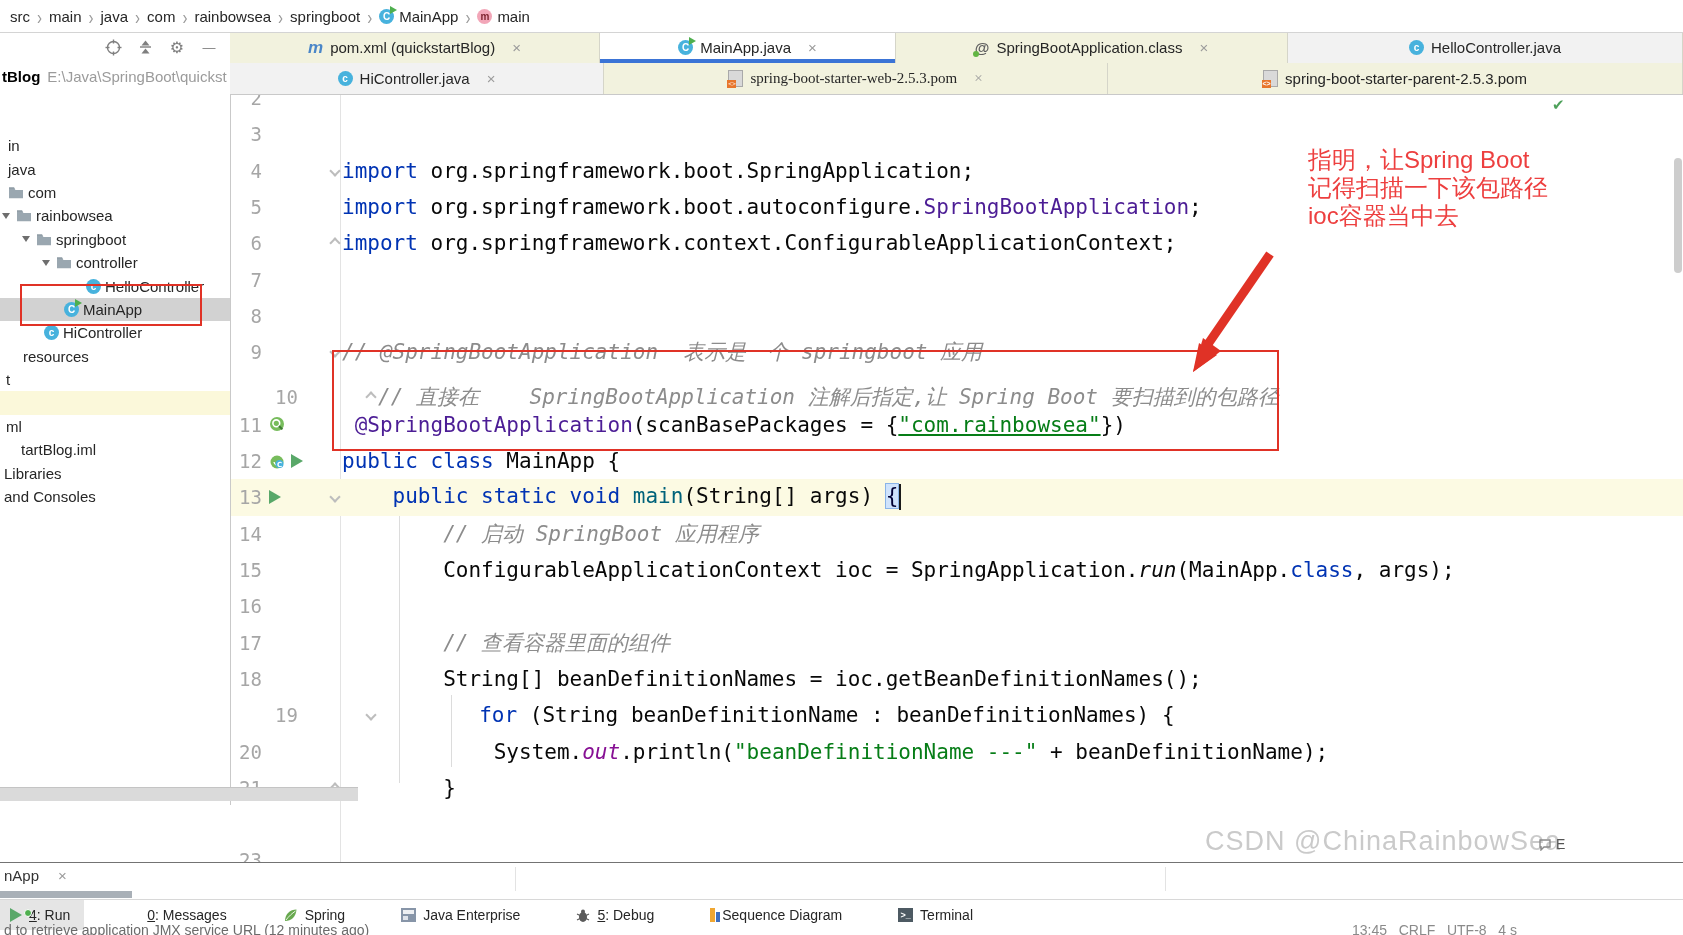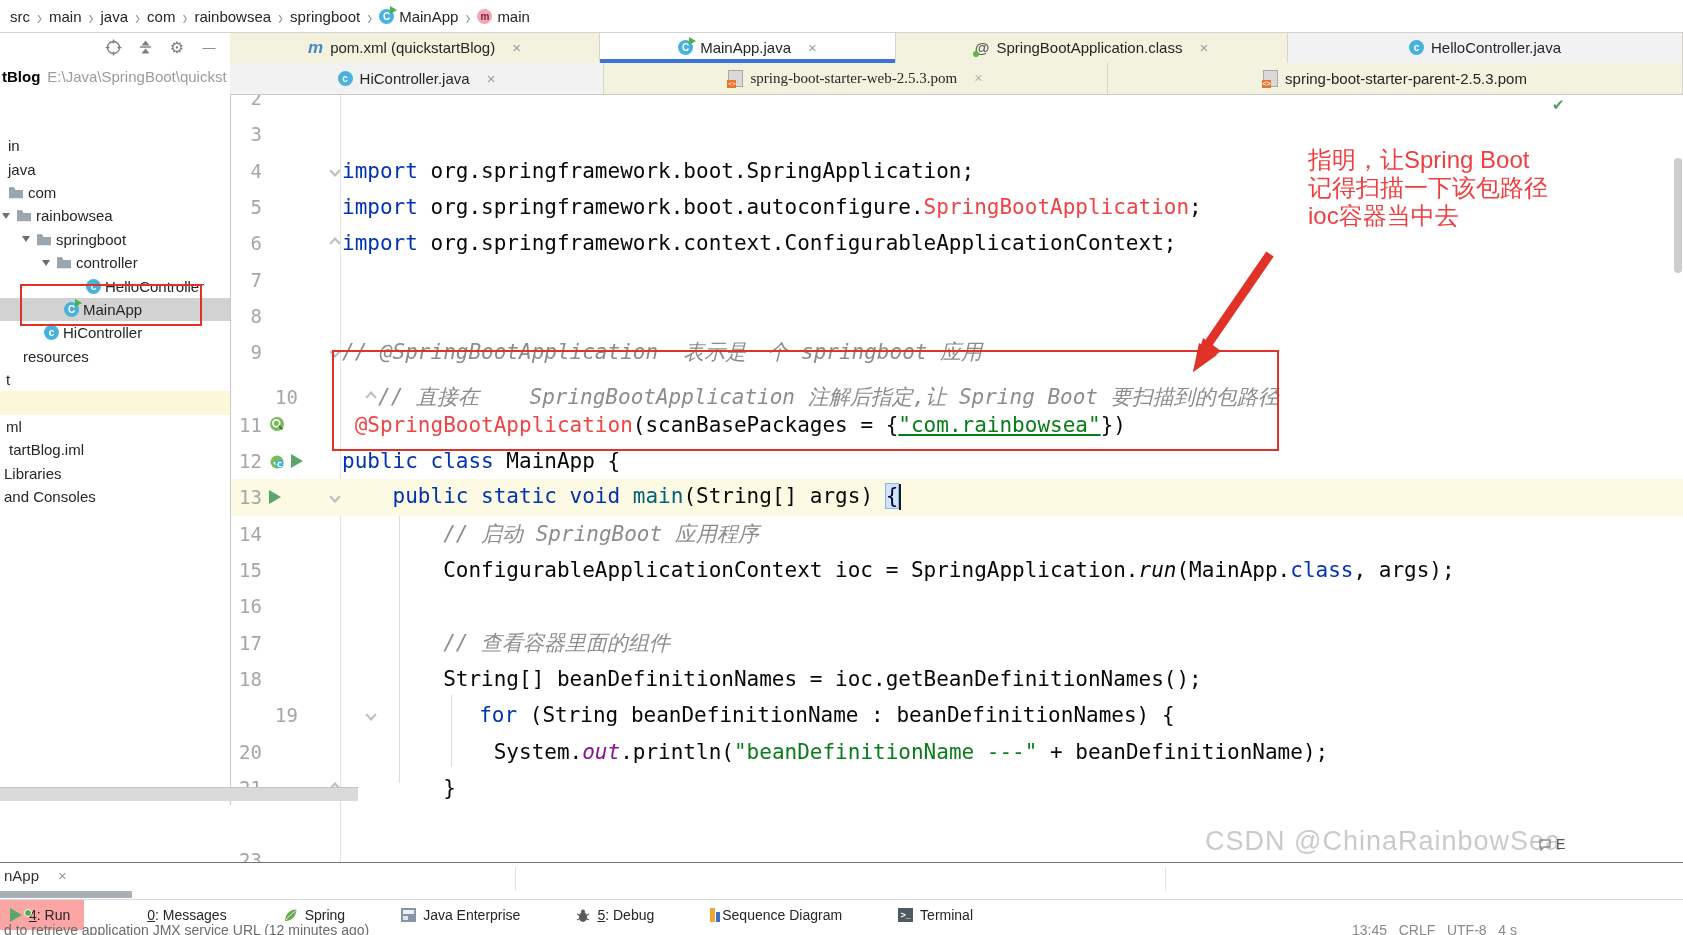--- a/index.html
+++ b/index.html
@@ -49,21 +49,21 @@
   .gicons{width:66px;flex:none;display:flex;align-items:center;gap:5px;padding-left:7px;box-sizing:border-box;}
   .fold{width:14px;flex:none;display:flex;align-items:center;justify-content:center;}
   .fold i{width:6px;height:6px;border-right:2px solid #bdbdbd;border-bottom:2px solid #bdbdbd;display:block;}
   .fold i.down{transform:rotate(45deg);}
   .fold i.up{transform:rotate(-135deg);}
   .ctext{font-family:"DejaVu Sans Mono",monospace;font-size:21px;white-space:pre;color:#080808;}
   .gutter-border{position:absolute;left:340px;top:95px;width:1px;height:767px;background:#e3e3e3;}
   .iguide{position:absolute;width:1px;background:#dcdcdc;}
   .c-kw{color:#0033b3;}
   .c-cmt{color:#8c8c8c;font-style:italic;}
-  .c-ann{color:#ef4444;}
+  .c-ann{color:#4c1d95;}
   .c-str{color:#067d17;}
   .c-strU{color:#067d17;text-decoration:underline;}
   .c-meth{color:#00627a;}
   .c-field{color:#871094;font-style:italic;}
   .c-ital{font-style:italic;}
   .c-brace{background:#cfe3fc;outline:1px solid #8ab4e8;color:#003;}
   .caret{display:inline-block;width:2px;height:26px;background:#1a1a1a;vertical-align:middle;margin-left:1px;}
   .vscroll{position:absolute;left:1674px;top:158px;width:8px;height:115px;background:#cdcdcd;border-radius:4px;z-index:4;}
   
   .red-note{position:absolute;left:1308px;top:146px;width:300px;color:#ed3f3f;font-size:24px;line-height:28px;z-index:5;}
@@ -72,21 +72,21 @@
   
   .run-panel{position:absolute;left:0;top:862px;width:1683px;height:73px;background:#fff;
     border-top:1px solid #737373;z-index:6;}
   .run-tab-strip{position:absolute;left:0;top:0;width:1683px;height:30px;}
   .run-tab{position:absolute;left:4px;top:4px;display:flex;align-items:center;gap:9px;font-size:15px;color:#333;}
   .run-tab-bar{position:absolute;left:0;top:28px;width:132px;height:7px;background:#a9b0b7;}
   .strip-div{position:absolute;top:4px;width:1px;height:24px;background:#e3e3e3;}
   .run-toolbar{position:absolute;left:0;top:36px;width:1683px;height:30px;display:flex;align-items:stretch;
     border-top:1px solid #d8d8d8;font-size:14px;}
   .rt-btn{display:flex;align-items:center;gap:7px;padding:0 14px;cursor:default;}
-  .rt-btn.sel{background:#fca5a5;padding-left:10px;}
+  .rt-btn.sel{background:#e5e5e5;padding-left:10px;}
   .rt-btn u{text-decoration:underline;}
   .status-left{position:absolute;left:4px;top:922px;font-size:14px;color:#6b6b6b;z-index:7;white-space:nowrap;}
   .status-right{position:absolute;left:1352px;top:922px;font-size:14px;color:#8a8a8a;z-index:7;white-space:pre;}
   .watermark{position:absolute;left:1205px;top:826px;font-size:27px;color:rgba(170,170,170,.62);
     letter-spacing:1px;z-index:7;white-space:nowrap;}
   .eventlog-frag{position:absolute;left:1538px;top:836px;z-index:8;display:flex;align-items:center;gap:4px;
     color:#555;font-size:14px;}
   
   .ic{display:inline-flex;align-items:center;justify-content:center;flex:none;position:relative;}
   .ic-class{width:15px;height:15px;border-radius:50%;background:#47b2dd;color:#fff;font-size:10px;font-weight:bold;}
@@ -247,21 +247,21 @@
       </div>
       <div class="tree-row" style="padding-left: 2px;">
         <span class="tr-label">t</span>
       </div>
       <div class="tree-row hl" style="padding-left: 2px;">
         <span class="tr-label"></span>
       </div>
       <div class="tree-row" style="padding-left: 2px;">
         <span class="tr-label">ml</span>
       </div>
-      <div class="tree-row" style="padding-left: 5px;">
+      <div class="tree-row" style="padding-left: 17px;">
         <span class="tr-label">tartBlog.iml</span>
       </div>
       <div class="tree-row" style="padding-left: 0px;">
         <span class="tr-label">Libraries</span>
       </div>
       <div class="tree-row" style="padding-left: 0px;">
         <span class="tr-label">and Consoles</span>
       </div>
     </div>
 </div>

